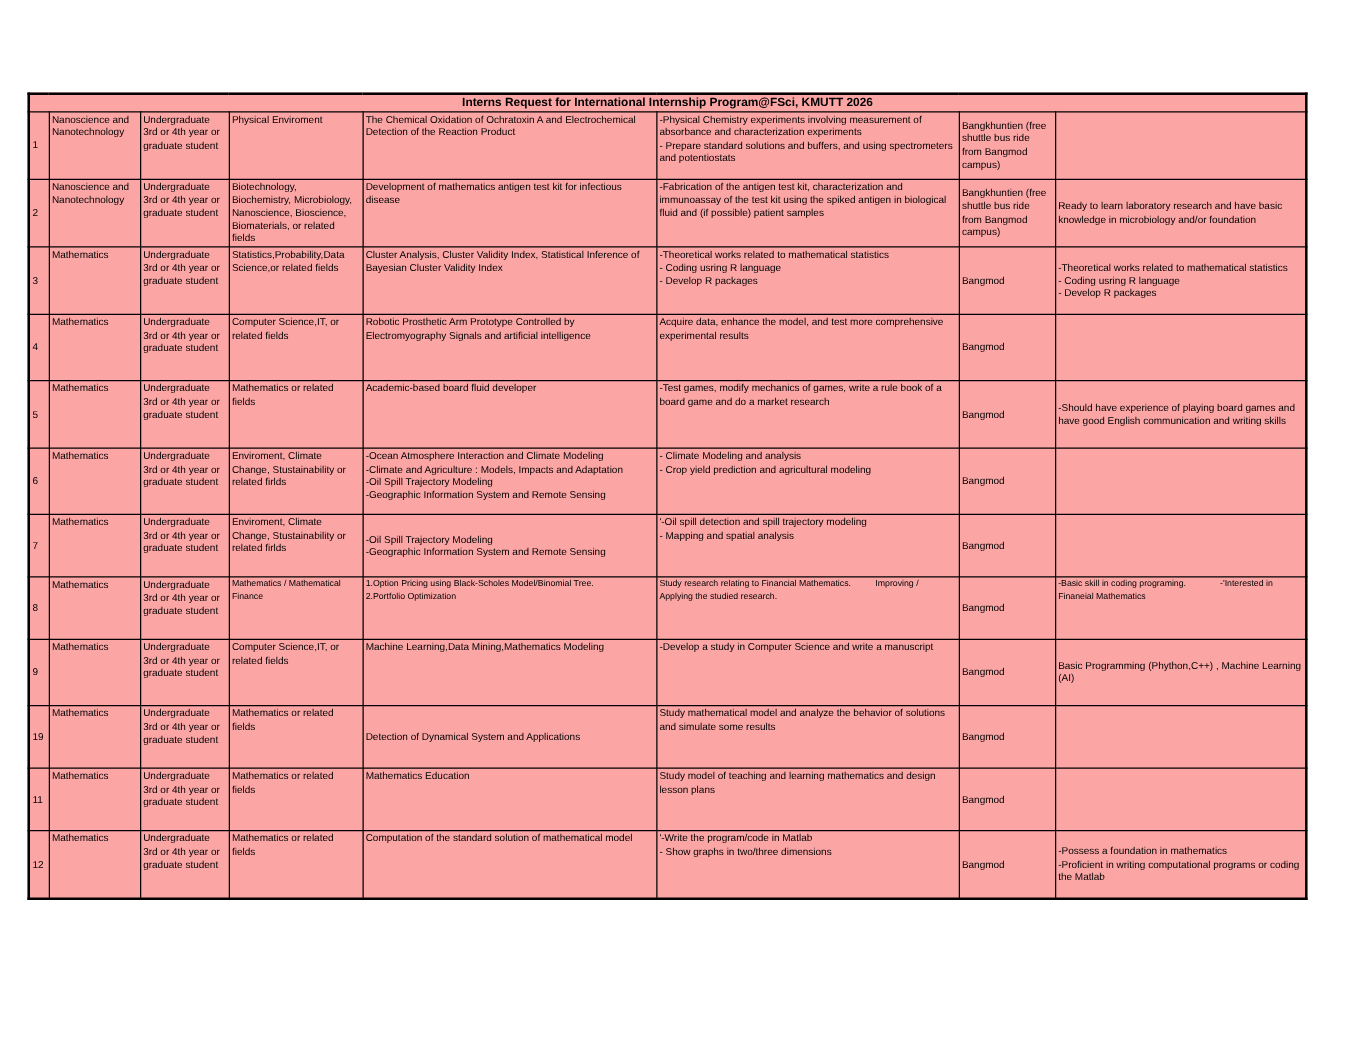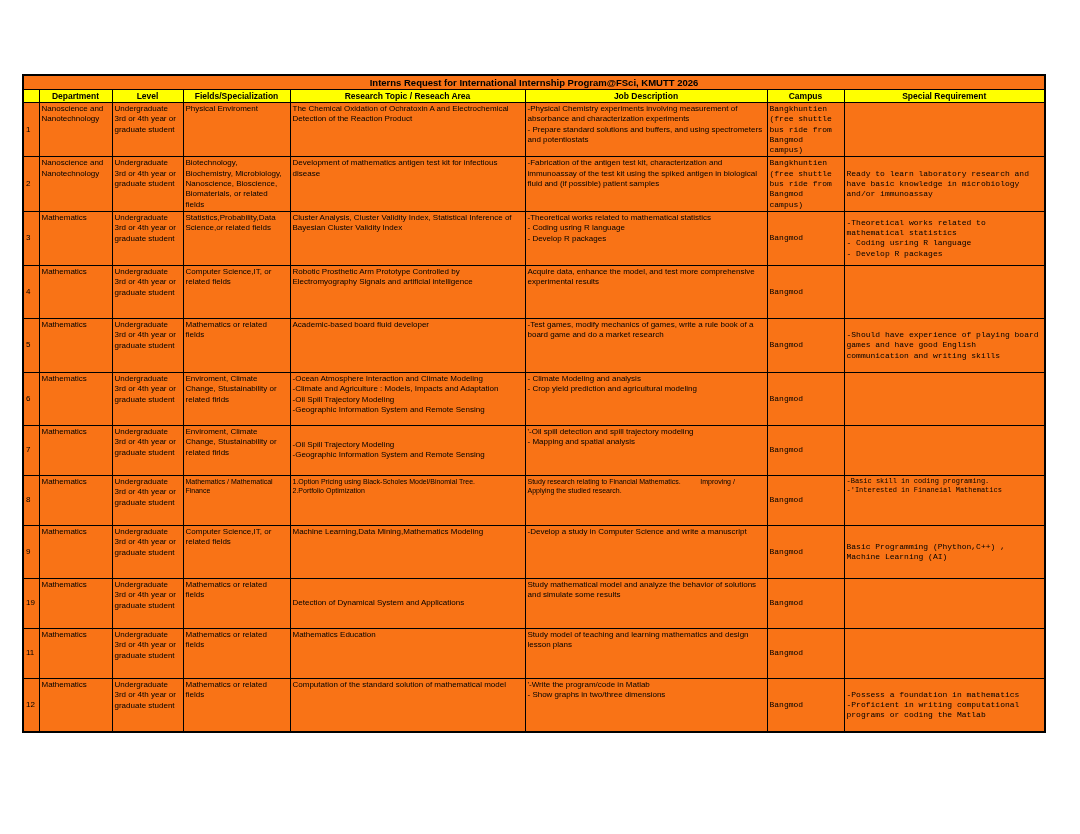--- a/index.html
+++ b/index.html
@@ -14,21 +14,21 @@
   .page {
     position: absolute;
     left: 22px;
     top: 74px;
   }
   table.intern-table {
     border-collapse: collapse;
     table-layout: fixed;
     width: 1022px;
     border: 2px solid #000;
-    background: #f97316;
+    background: #fca5a5;
   }
   col.c-num      { width: 16px;  }
   col.c-dept     { width: 73px;  }
   col.c-level    { width: 71px;  }
   col.c-fields   { width: 107px; }
   col.c-research { width: 235px; }
   col.c-job      { width: 242px; }
   col.c-campus   { width: 77px;  }
   col.c-special  { width: 201px; }
 
@@ -63,21 +63,20 @@
     word-wrap: break-word;
     text-align: left;
   }
   td.col-num {
     vertical-align: middle;
     padding-left: 2px;
     padding-right: 0;
   }
   td.col-campus, td.col-special {
     vertical-align: middle;
-    font-family: Liberation Mono, monospace;
   }
   tr[data-row="7"] td.col-research,
   tr[data-row="10"] td.col-research {
     vertical-align: middle;
   }
   
   tr[data-row="8"] td.col-fields,
   tr[data-row="8"] td.col-research,
   tr[data-row="8"] td.col-job,
   tr[data-row="8"] td.col-special {
@@ -111,30 +110,20 @@
         <col class="c-fields">
       <col class="c-research">
         <col class="c-job">
         <col class="c-campus">
         <col class="c-special">
     </colgroup>
     <thead>
       <tr class="title-row">
         <td colspan="8">Interns Request for International Internship Program@FSci, KMUTT 2026</td>
       </tr>
-      <tr class="header-row" id="header-row">
-          <th></th>
-          <th>Department</th>
-          <th>Level</th>
-          <th>Fields/Specialization</th>
-          <th>Research Topic / Reseach Area</th>
-          <th>Job Description</th>
-          <th>Campus</th>
-          <th>Special Requirement</th>
-        </tr>
     </thead>
     <tbody id="table-body">
         <tr data-row="1">
           <td class="col-num">1</td>
           <td class="col-dept">Nanoscience and Nanotechnology</td>
           <td class="col-level">Undergraduate 3rd or 4th year or graduate student</td>
           <td class="col-fields">Physical Enviroment</td>
           <td class="col-research">The Chemical Oxidation of Ochratoxin A and Electrochemical Detection of the Reaction Product</td>
           <td class="col-job">-Physical Chemistry experiments involving measurement of absorbance and characterization experiments
 - Prepare standard solutions and buffers, and using spectrometers and potentiostats</td>
@@ -142,21 +131,21 @@
           <td class="col-special"></td>
         </tr>
         <tr data-row="2">
           <td class="col-num">2</td>
           <td class="col-dept">Nanoscience and Nanotechnology</td>
           <td class="col-level">Undergraduate 3rd or 4th year or graduate student</td>
           <td class="col-fields">Biotechnology, Biochemistry, Microbiology, Nanoscience, Bioscience, Biomaterials, or related fields</td>
           <td class="col-research">Development of mathematics antigen test kit for infectious disease</td>
           <td class="col-job">-Fabrication of the antigen test kit, characterization and immunoassay of the test kit using the spiked antigen in biological fluid and (if possible) patient samples</td>
           <td class="col-campus">Bangkhuntien (free shuttle bus ride from Bangmod campus)</td>
-          <td class="col-special">Ready to learn laboratory research and have basic knowledge in microbiology and/or immunoassay</td>
+          <td class="col-special">Ready to learn laboratory research and have basic knowledge in microbiology and/or foundation</td>
         </tr>
         <tr data-row="3">
           <td class="col-num">3</td>
           <td class="col-dept">Mathematics</td>
           <td class="col-level">Undergraduate 3rd or 4th year or graduate student</td>
           <td class="col-fields">Statistics,Probability,Data Science,or related fields</td>
           <td class="col-research">Cluster Analysis, Cluster Validity Index, Statistical Inference of Bayesian Cluster Validity Index</td>
           <td class="col-job">-Theoretical works related to mathematical statistics
 - Coding usring R language
 - Develop R packages</td>

